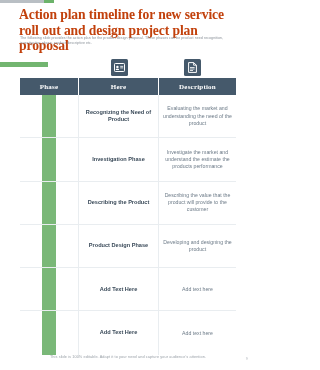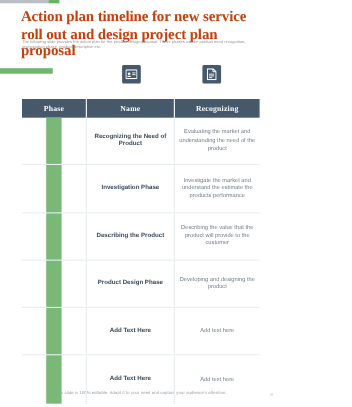--- a/index.html
+++ b/index.html
@@ -73,21 +73,20 @@
   }
   .hdr-icon.name-icon { left: 111px; }
   .hdr-icon.desc-icon { left: 184px; }
   .hdr-icon svg { display: block; }
 
   
   .table {
     position: absolute;
     left: 20px; top: 78px;
     width: 216px;
-    margin-top: 12px;
   }
   .thead {
     display: flex;
     height: 17px;
     background: #45596b;
   }
   .th {
     display: flex;
     align-items: center;
     justify-content: center;
@@ -204,22 +203,22 @@
     <path d="M5.6 0.6 V3.2 H8.4" fill="none" stroke="#ffffff" stroke-width="0.9"></path>
     <rect x="2" y="5" width="4.6" height="0.8" fill="#ffffff"></rect>
     <rect x="2" y="6.6" width="4.6" height="0.8" fill="#ffffff"></rect>
     <rect x="2" y="8.2" width="3" height="0.8" fill="#ffffff"></rect>
   </svg>
 </div>
 
 <div class="table">
   <div class="thead">
     <div class="th c-phase">Phase</div>
-    <div class="th c-name">Name</div>
-    <div class="th c-desc">Recognizing</div>
+    <div class="th c-name">Here</div>
+    <div class="th c-desc">Description</div>
   </div>
 
   <div class="tbody">
     <div class="phase-rail"></div>
 
     <div class="row">
       <div class="cell c-phase">
         <span class="phase-num">1</span>
       </div>
       <div class="cell c-name">Recognizing the Need of Product</div>

